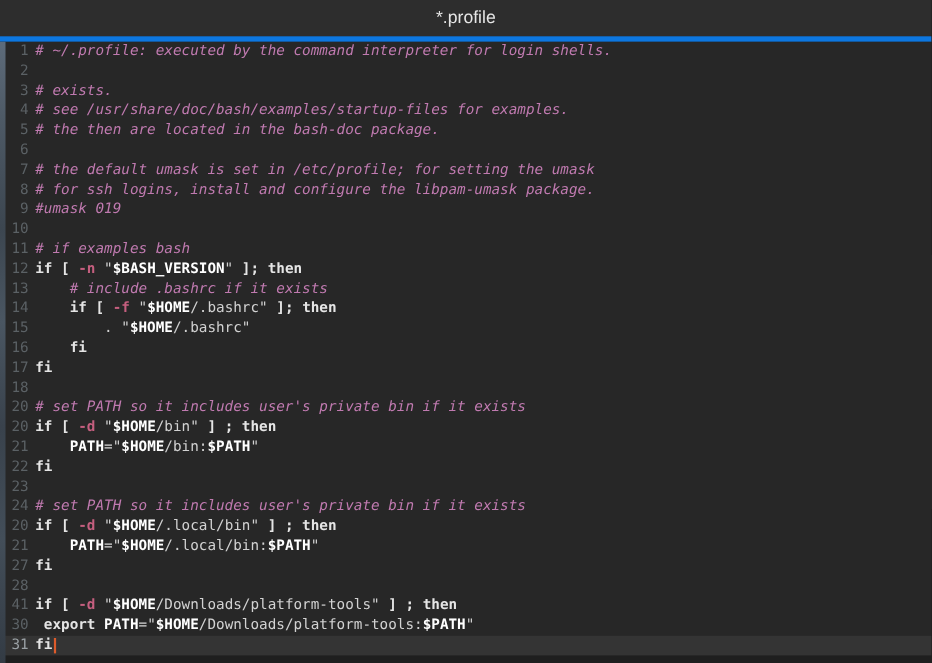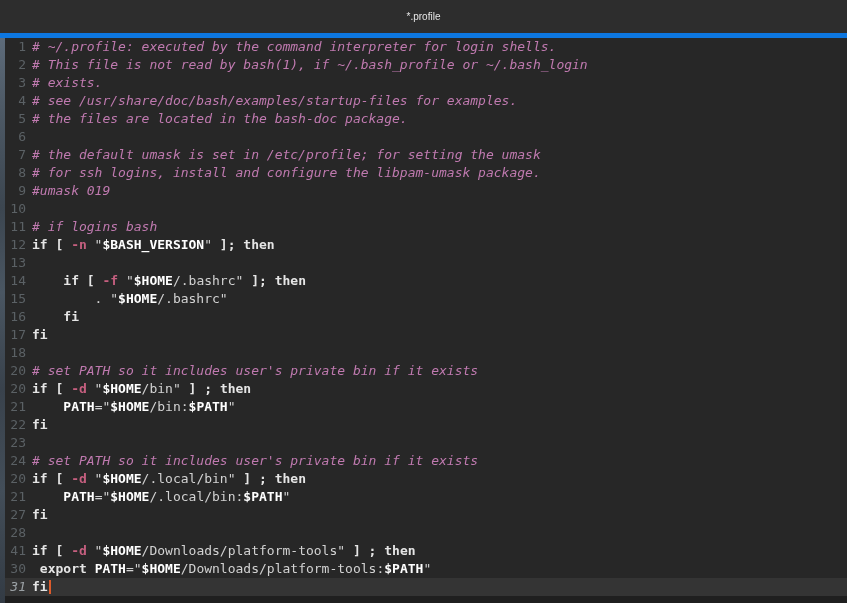--- a/index.html
+++ b/index.html
@@ -4,35 +4,35 @@
 <style>
   html,body{margin:0;padding:0;background:#1c1c1c;}
   .window{
     position:relative;width:847px;height:603px;overflow:hidden;
     background:#272727;font-family:"DejaVu Sans Mono",monospace;
   }
   .titlebar{
     height:33px;background:#2d2d2d;display:flex;align-items:center;justify-content:center;
   }
   .titlebar .title{
-    color:#e6e6e6;font-family:"Liberation Sans",sans-serif;font-size:10px;
+    color:#e6e6e6;font-family:"Liberation Sans",sans-serif;font-size:16px;
   }
   .accent-bar{height:5px;background:#0d77e0;}
   .editor{position:relative;background:#272727;}
   .edge-strip{
     position:absolute;left:0;top:0;width:5px;height:565px;z-index:3;
     background:linear-gradient(180deg,#5d6b7a 0%,#4e5a66 12%,#3c4650 30%,#4a5662 45%,#39424c 62%,#434e59 80%,#333b44 100%);
   }
   .line{display:flex;height:18px;line-height:18px;font-size:13px;}
   .line.current{background:#343434;}
   .ln{
     flex:none;width:26px;text-align:right;padding-right:6px;
     color:#5b6165;user-select:none;
   }
-  .line.current .ln{color:#9aa0a4;font-style:italic;}
+  .line.current .ln{color:#9aa0a4;}
   .code{white-space:pre;color:#d2d2d2;}
   .tok-c{color:#c07ab0;font-style:italic;}
   .tok-k{color:#e5e5e5;font-weight:bold;}
   .tok-f{color:#c55f7f;font-weight:bold;}
   .tok-v{color:#ffffff;font-weight:bold;}
   .tok-t{color:#d2d2d2;}
   .cursor{
     display:inline-block;width:2px;height:14px;background:#dd5b2b;
     vertical-align:text-bottom;margin-left:1px;
   }
@@ -48,33 +48,32 @@
   <div class="accent-bar"></div>
   <div class="editor">
     <div class="edge-strip"></div>
     <div id="lines">
         <div class="line">
           <span class="ln">1</span>
           <span class="code"><span class="tok-c"># ~/.profile: executed by the command interpreter for login shells.</span></span>
         </div>
         <div class="line">
           <span class="ln">2</span>
-          <span class="code"><span class="tok-c"># This file is not read by bash(1), if ~/.bash_profile or ~/.bash_login</span></span>
         </div>
         <div class="line">
           <span class="ln">3</span>
           <span class="code"><span class="tok-c"># exists.</span></span>
         </div>
         <div class="line">
           <span class="ln">4</span>
           <span class="code"><span class="tok-c"># see /usr/share/doc/bash/examples/startup-files for examples.</span></span>
         </div>
         <div class="line">
           <span class="ln">5</span>
-          <span class="code"><span class="tok-c"># the files are located in the bash-doc package.</span></span>
+          <span class="code"><span class="tok-c"># the then are located in the bash-doc package.</span></span>
         </div>
         <div class="line">
           <span class="ln">6</span>
           <span class="code"></span>
         </div>
         <div class="line">
           <span class="ln">7</span>
           <span class="code"><span class="tok-c"># the default umask is set in /etc/profile; for setting the umask</span></span>
         </div>
         <div class="line">
@@ -84,29 +83,29 @@
         <div class="line">
           <span class="ln">9</span>
           <span class="code"><span class="tok-c">#umask 019</span></span>
         </div>
         <div class="line">
           <span class="ln">10</span>
           <span class="code"></span>
         </div>
         <div class="line">
           <span class="ln">11</span>
-          <span class="code"><span class="tok-c"># if logins bash</span></span>
+          <span class="code"><span class="tok-c"># if examples bash</span></span>
         </div>
         <div class="line">
           <span class="ln">12</span>
           <span class="code"><span class="tok-k">if</span><span class="tok-t"> </span><span class="tok-k">[</span><span class="tok-t"> </span><span class="tok-f">-n</span><span class="tok-t"> "</span><span class="tok-v">$BASH_VERSION</span><span class="tok-t">" </span><span class="tok-k">];</span><span class="tok-t"> </span><span class="tok-k">then</span></span>
         </div>
         <div class="line">
           <span class="ln">13</span>
-          <span class="code"><span class="tok-t">    </span></span>
+          <span class="code"><span class="tok-t">    </span><span class="tok-c"># include .bashrc if it exists</span></span>
         </div>
         <div class="line">
           <span class="ln">14</span>
           <span class="code"><span class="tok-t">    </span><span class="tok-k">if</span><span class="tok-t"> </span><span class="tok-k">[</span><span class="tok-t"> </span><span class="tok-f">-f</span><span class="tok-t"> "</span><span class="tok-v">$HOME</span><span class="tok-t">/.bashrc" </span><span class="tok-k">];</span><span class="tok-t"> </span><span class="tok-k">then</span></span>
         </div>
         <div class="line">
           <span class="ln">15</span>
           <span class="code"><span class="tok-t">        . "</span><span class="tok-v">$HOME</span><span class="tok-t">/.bashrc"</span></span>
         </div>
         <div class="line">

